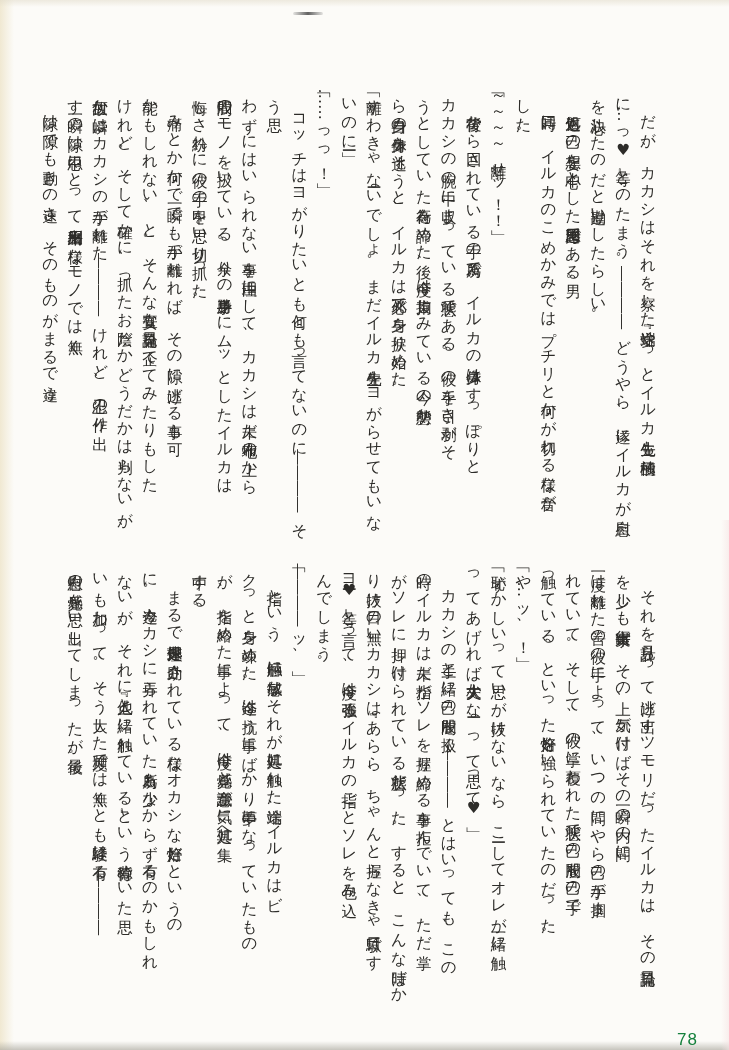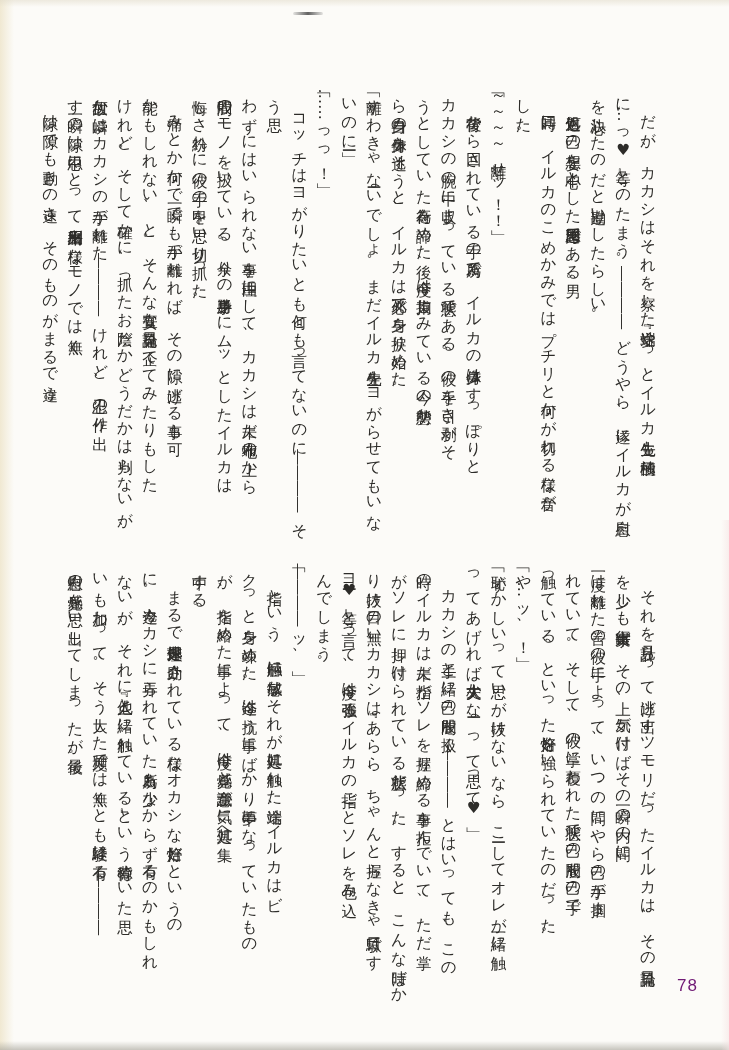--- a/index.html
+++ b/index.html
@@ -24,23 +24,23 @@
     position:absolute;right:69px;width:598px;height:456px;
     writing-mode:vertical-rl;text-orientation:mixed;
     color:#2d2c29;font-size:15.5px;
     letter-spacing:.4px;
   }
   .vblock-top{top:88px;}
   .vblock-bottom{top:563px;}
   .vblock p{margin:0;padding:0;height:100%;line-height:24.9px;}
   .vblock p.indent{text-indent:1em;}
   .page-number{
-    position:absolute;right:31px;top:976px;
+    position:absolute;right:31px;top:1030px;
     font-family:"Liberation Sans","DejaVu Sans",sans-serif;
-    font-size:17px;color:#701a75;letter-spacing:1px;
+    font-size:17px;color:#15803d;letter-spacing:1px;
   }
 </style>
 </head>
 <body>
 
 <div class="edge-left"></div>
 <div class="edge-top"></div>
 <div class="edge-bottom"></div>
 <div class="edge-right"></div>
 <div class="top-mark"></div>

